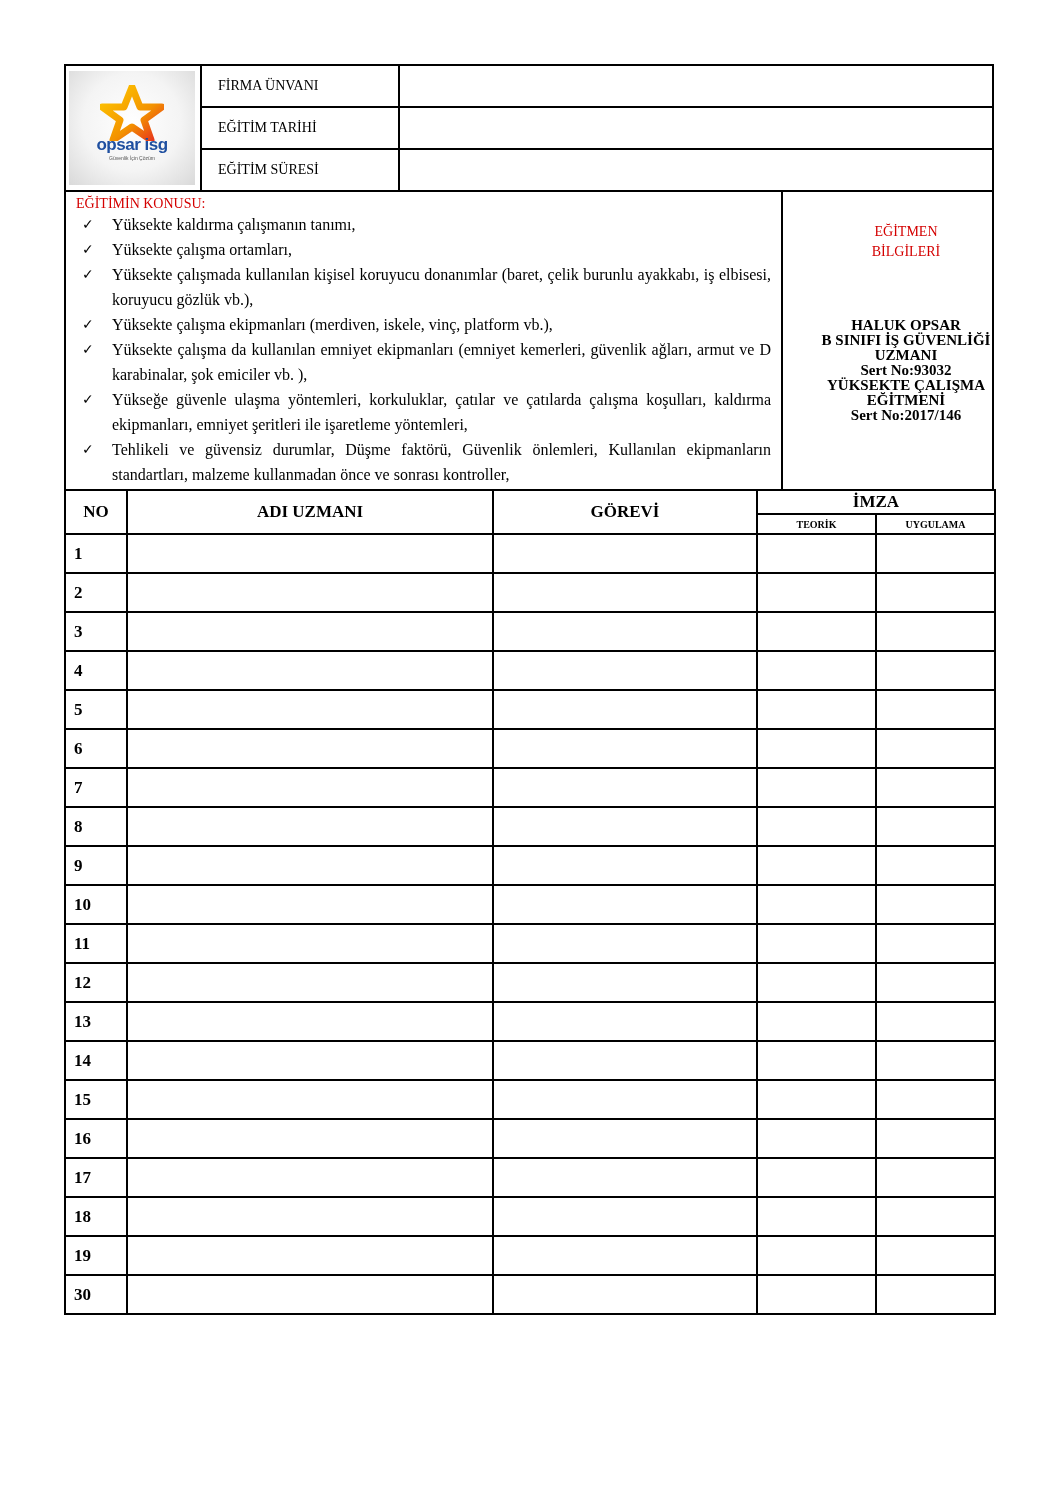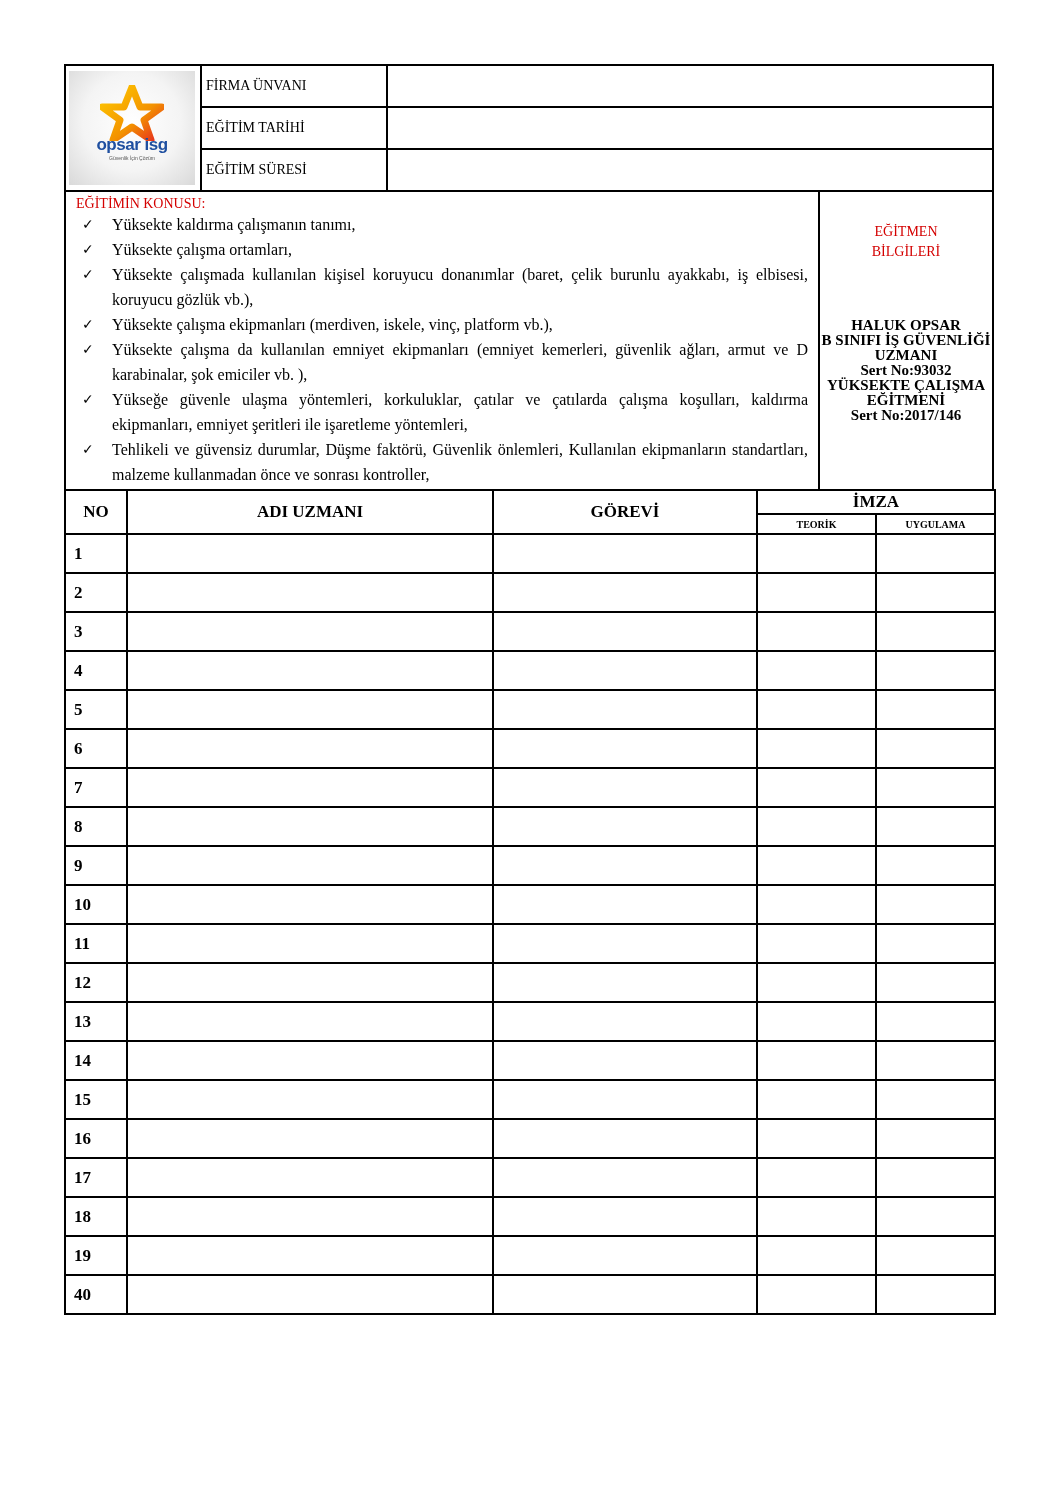--- a/index.html
+++ b/index.html
@@ -1,32 +1,32 @@
 <!DOCTYPE html>
 <html><head>
 <meta charset="utf-8">
 <style>
   html, body { margin:0; padding:0; background:#ffffff; }
   body { width:1058px; height:1497px; position:relative; font-family:"Liberation Serif", "DejaVu Serif", serif; color:#000; }
   .frame { position:absolute; left:64px; top:64px; width:930px; }
   table { border-collapse:collapse; width:100%; table-layout:fixed; }
   td, th { border:2px solid #000; padding:0; }
-  .hdr td { height:40px; font-size:14px; padding-left:4px; }
+  .hdr td { height:40px; font-size:14px; padding-left:16px; }
   .logo-cell { width:128px; padding:3px !important; }
   .logo { width:126px; height:114px; background:radial-gradient(circle at 50% 45%, #ffffff 0%, #f4f4f4 55%, #d9d9d9 100%); position:relative; overflow:hidden; }
   .logo svg { position:absolute; left:31px; top:14px; }
   .logo-text { position:absolute; left:0; right:0; top:64px; text-align:center; font-family:"Liberation Sans", sans-serif; font-weight:bold; font-size:17px; color:#1f4fa0; letter-spacing:-0.5px; }
   .logo-sub { position:absolute; left:0; right:0; top:84px; text-align:center; font-family:"Liberation Sans", sans-serif; font-size:5px; color:#555; }
   .label-cell { width:180px; }
   .subject-cell { vertical-align:top; padding:4px 10px 2px 10px !important; }
   .subject-title { color:#d40000; font-size:14px; margin-bottom:0; }
   ul.topics { list-style:none; margin:0; padding:0 0 0 36px; }
   ul.topics li { position:relative; font-size:16px; line-height:25px; text-align:justify; }
   ul.topics li .chk { position:absolute; left:-30px; top:0; font-size:14px; }
-  .trainer-cell { width:172px; vertical-align:top; text-align:center; }
+  .trainer-cell { width:172px; vertical-align:top; text-align:center;padding-left:37px; }
   .trainer-title { color:#d40000; font-size:14px; line-height:20px; margin-top:30px; }
   .trainer-info { font-size:15px; font-weight:bold; line-height:15px; margin-top:56px; }
   .list th { font-size:17px; font-weight:bold; height:22px; }
   .list .sub th { font-size:10px; height:18px; }
   .list td { height:37px; font-size:17px; font-weight:bold; padding-left:8px; }
 </style>
 </head>
 <body>
 
 <div class="frame">
@@ -245,21 +245,21 @@
           <td></td>
         </tr>
         <tr>
           <td>19</td>
           <td></td>
           <td></td>
           <td></td>
           <td></td>
         </tr>
         <tr>
-          <td>40</td>
+          <td>30</td>
           <td></td>
           <td></td>
           <td></td>
           <td></td>
         </tr>
       </tbody>
   </table>
 </div>
 
 </body></html>

